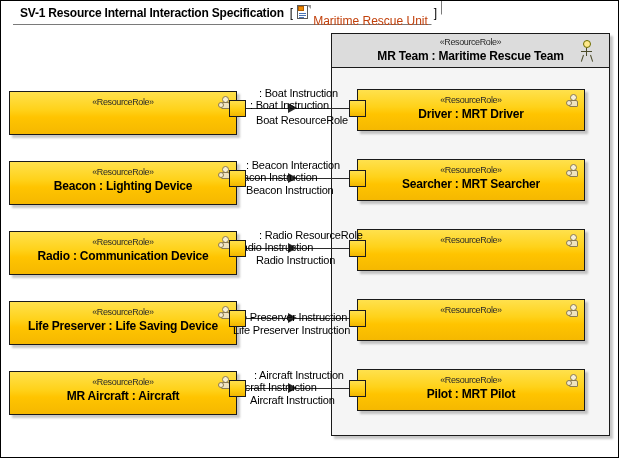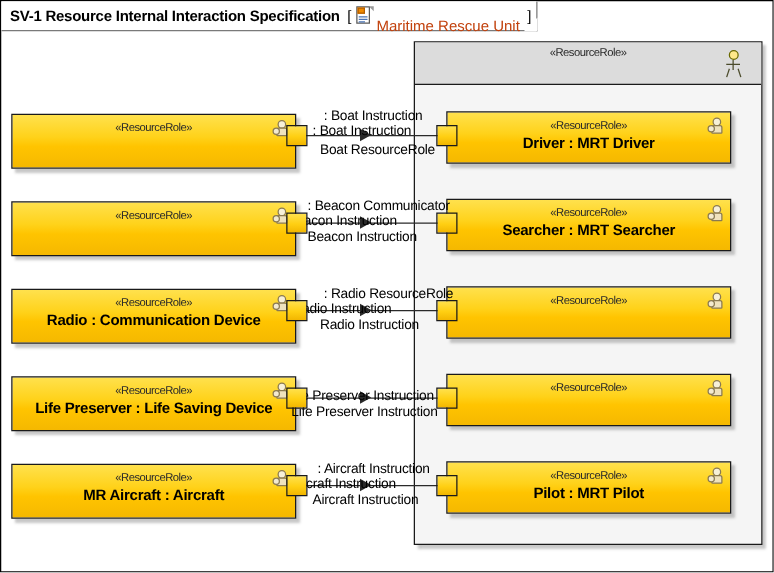--- a/index.html
+++ b/index.html
@@ -17,21 +17,21 @@
     height: 458px;
     background: #ffffff;
     border: 1px solid #000000;
     box-sizing: border-box;
     overflow: hidden;
   }
 
   
   #title-bar {
     position: absolute;
-    left: 0;
+    left: 12px;
     top: 0;
     width: 429px;
     height: 24px;
     background: #ffffff;
     border-right: 1px solid #7a7a7a;
     border-bottom: 1px solid #7a7a7a;
     box-sizing: border-box;
     display: flex;
     align-items: center;
     padding-left: 7px;
@@ -298,20 +298,21 @@
       <span class="ln ln3"></span>
       <span class="fold"></span>
     </span>
     <span class="title-sub">Maritime Rescue Unit</span>
     <span class="title-bracket">]</span>
   </div>
 
   <div id="team-container">
     <div id="team-header">
       <div class="stereo">«ResourceRole»</div>
+      <div class="rname">MR Team : Maritime Rescue Team</div>
       <div class="actor-icon">
         <span class="a-head"></span>
         <span class="a-v"></span>
         <span class="a-h"></span>
         <span class="a-l1"></span>
         <span class="a-l2"></span>
       </div>
     </div>
   </div>
 
@@ -334,20 +335,21 @@
     <div class="stereo">«ResourceRole»</div>
     <div class="role-icon" style="right:4px; top:4px;">
       <span class="head"></span>
       <span class="body"></span>
       <span class="dot"></span>
     </div>
   </div>
 
   <div class="role-block" style="left:8px; top:160px; width:228px; height:44px;">
     <div class="stereo">«ResourceRole»</div>
+    <div class="rname">Beacon : Lighting Device</div>
     <div class="role-icon" style="right:4px; top:4px;">
       <span class="head"></span>
       <span class="body"></span>
       <span class="dot"></span>
     </div>
   </div>
 
   <div class="role-block" style="left:8px; top:230px; width:228px; height:44px;">
     <div class="stereo">«ResourceRole»</div>
     <div class="rname">Radio : Communication Device</div>
@@ -435,21 +437,21 @@
   <div class="port" style="left:348px; top:99px;"></div>
   <div class="port" style="left:348px; top:169px;"></div>
   <div class="port" style="left:348px; top:239px;"></div>
   <div class="port" style="left:348px; top:309px;"></div>
   <div class="port" style="left:348px; top:379px;"></div>
 
   <div class="conn-label" style="left:258px; top:86px;">: Boat Instruction</div>
   <div class="conn-label" style="left:249px; top:98px;">: Boat Instruction</div>
   <div class="conn-label" style="left:255px; top:113px;">Boat ResourceRole</div>
 
-  <div class="conn-label" style="left:245px; top:158px;">: Beacon Communicator</div>
+  <div class="conn-label" style="left:245px; top:158px;">: Beacon Interaction</div>
   <div class="conn-label" style="left:229px; top:170px;">Beacon Instruction</div>
   <div class="conn-label" style="left:245px; top:183px;">Beacon Instruction</div>
 
   <div class="conn-label" style="left:258px; top:228px;">: Radio ResourceRole</div>
   <div class="conn-label" style="left:233px; top:240px;">Radio Instruction</div>
   <div class="conn-label" style="left:255px; top:253px;">Radio Instruction</div>
 
   <div class="conn-label" style="left:229px; top:310px;">Life Preserver Instruction</div>
   <div class="conn-label" style="left:232px; top:323px;">Life Preserver Instruction</div>
 

